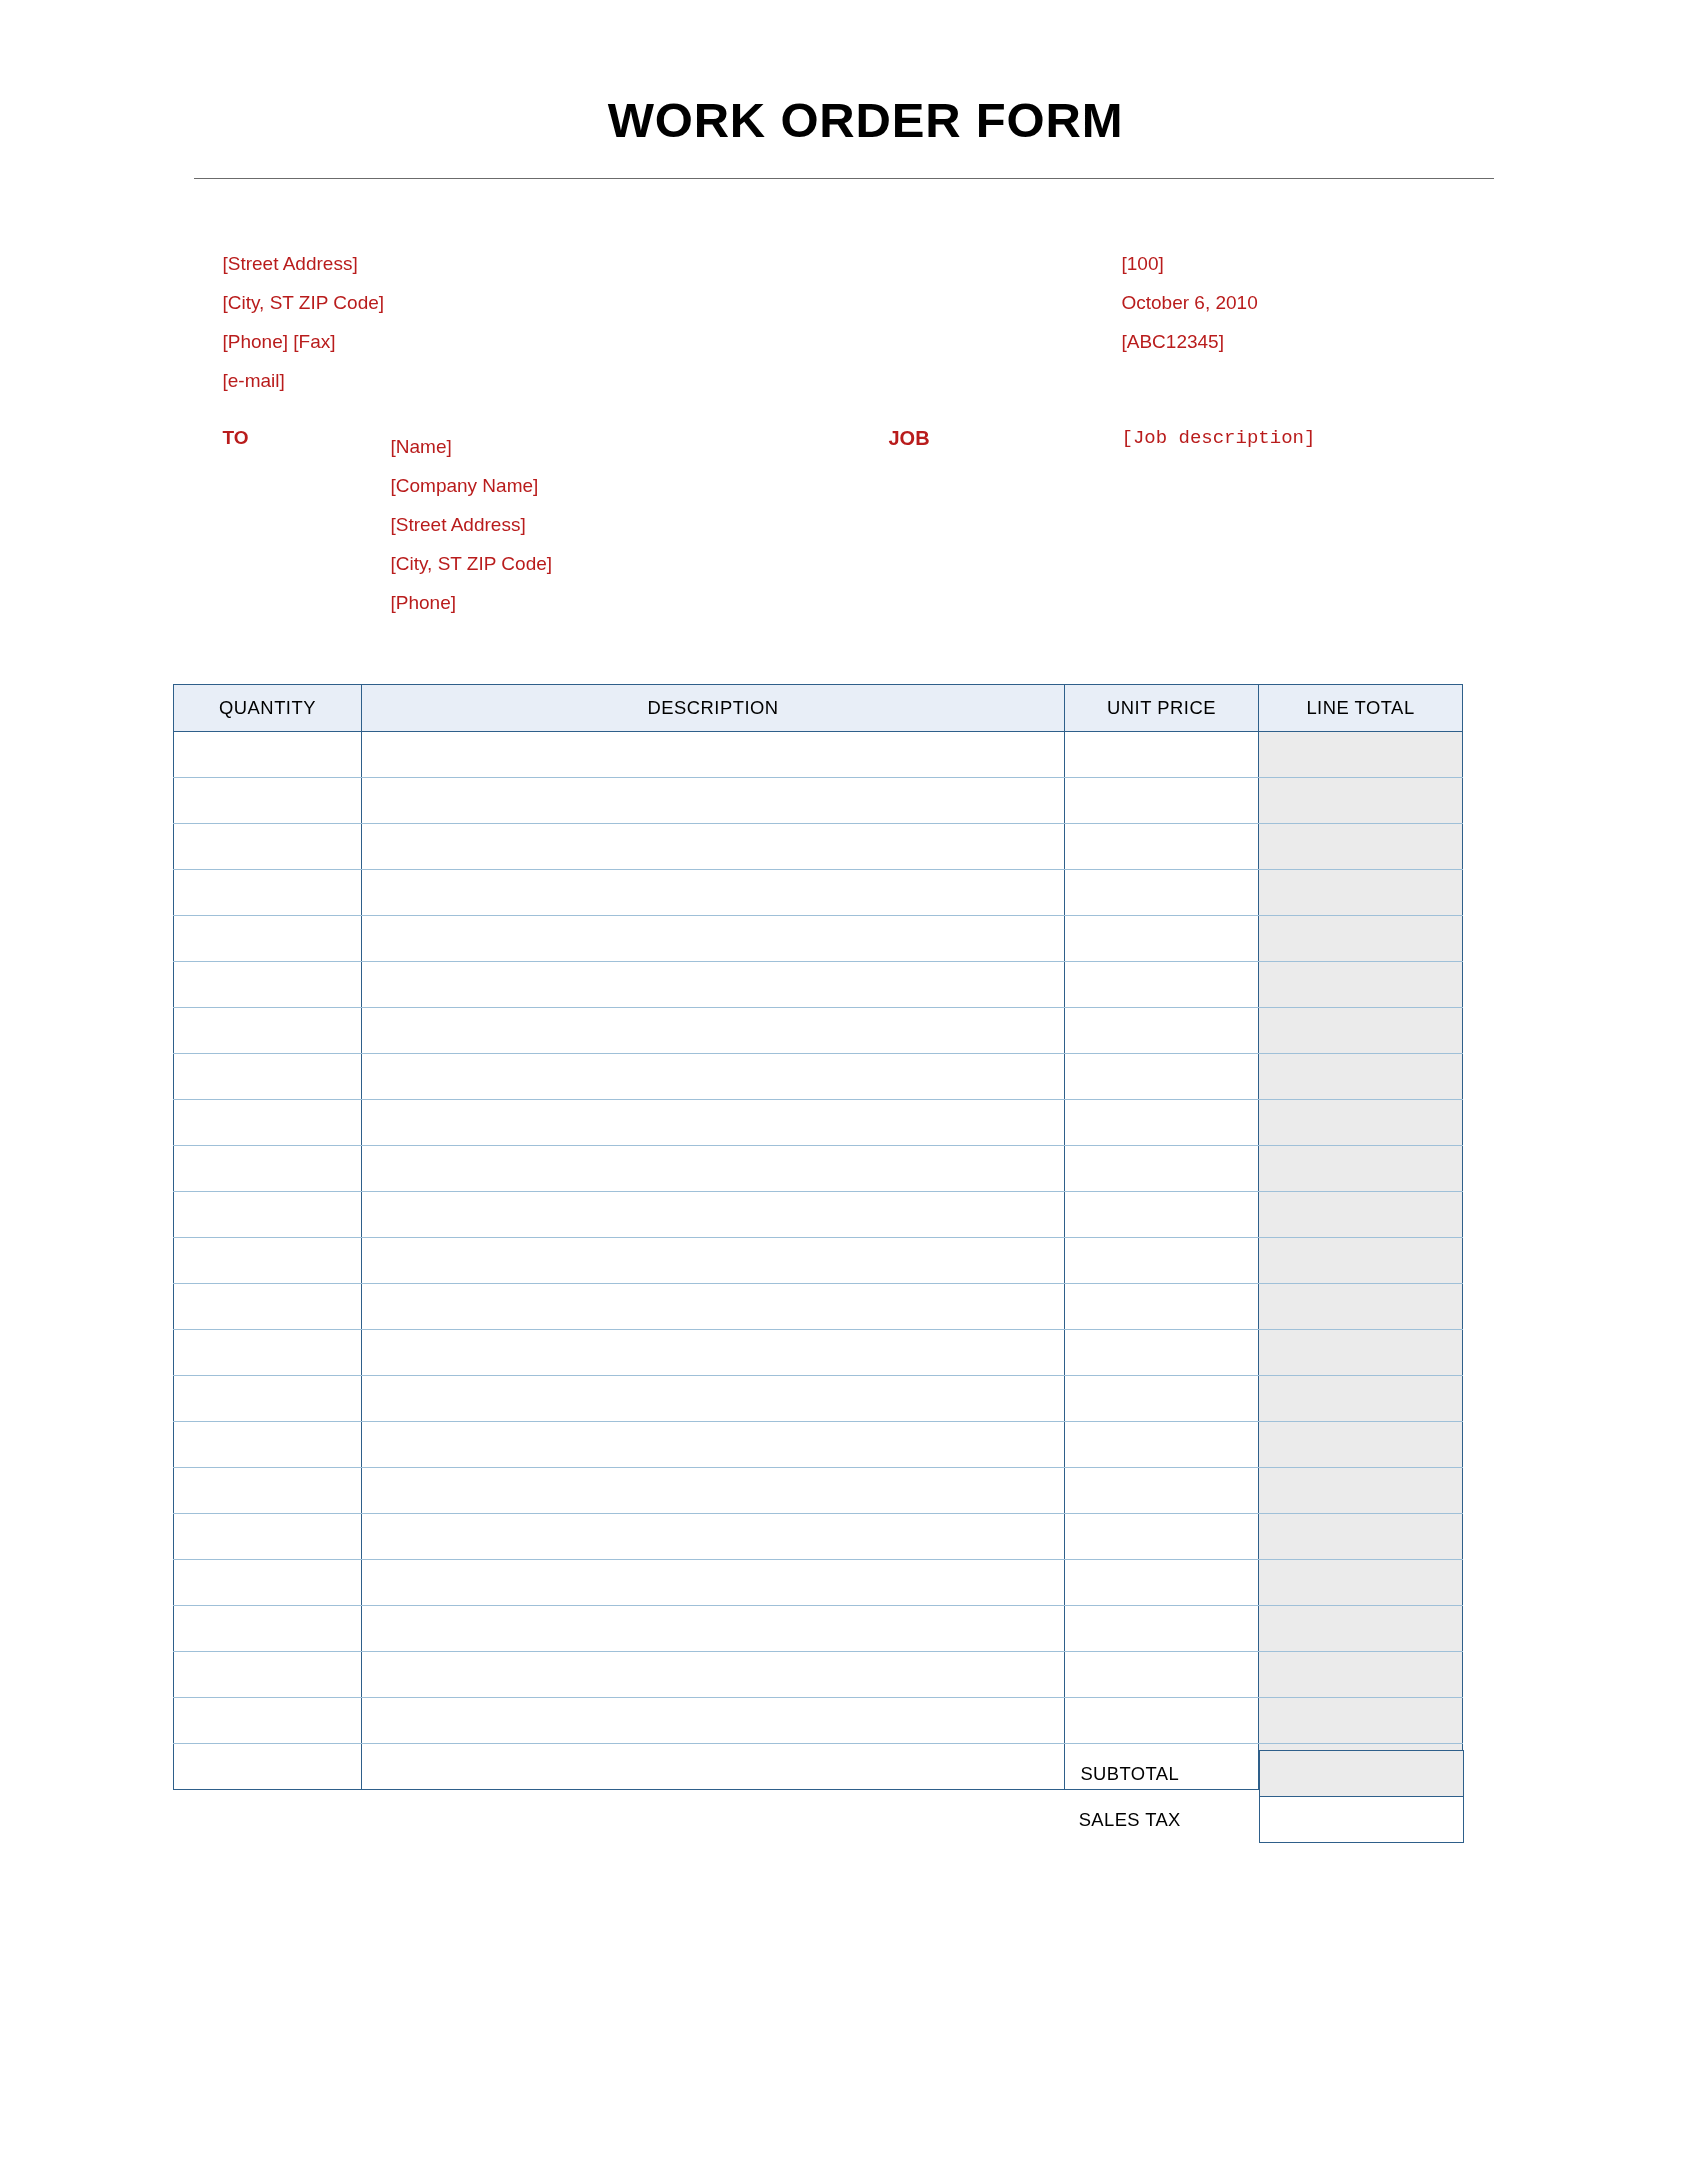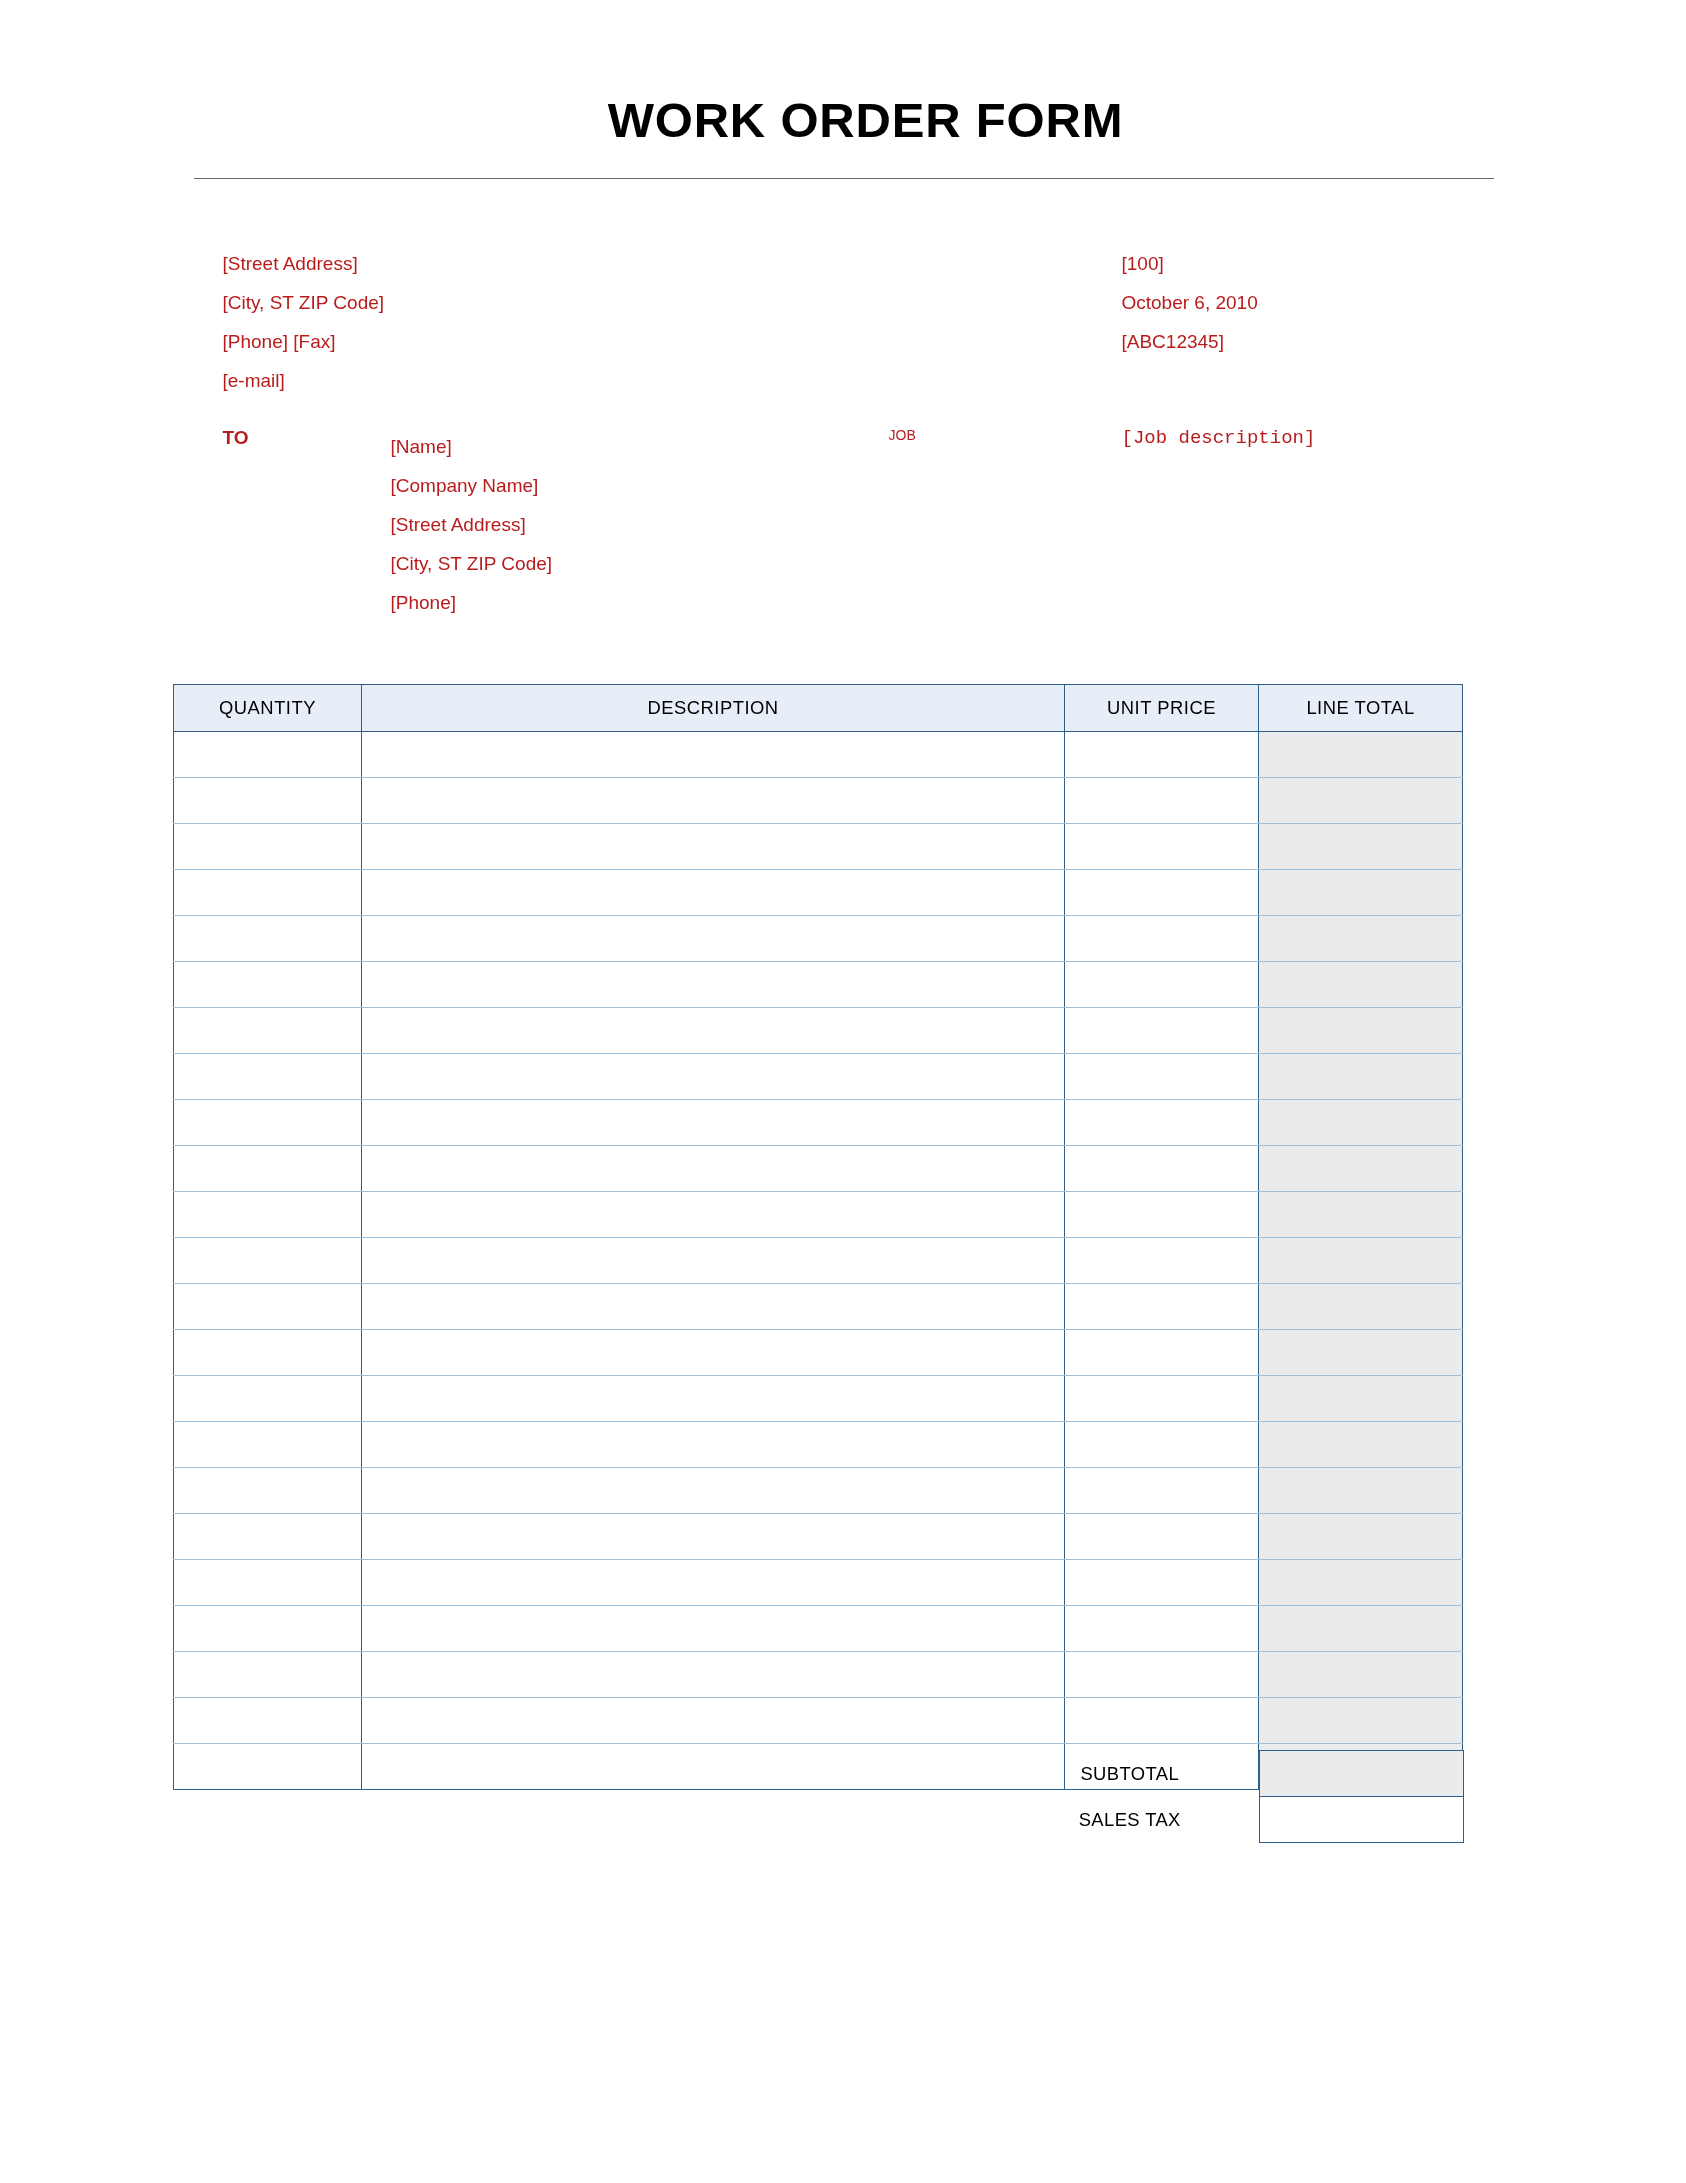--- a/index.html
+++ b/index.html
@@ -79,22 +79,22 @@
   .to-col {
     position: absolute;
     left: 197px;
     top: 248px;
     line-height: 39px;
   }
   .job-label {
     position: absolute;
     left: 695px;
     top: 248px;
-    font-weight: normal;
-    font-size: 14px;
+    font-weight: bold;
+    font-size: 20px;
   }
   .job-value {
     position: absolute;
     left: 928px;
     top: 248px;
     font-family: Liberation Mono, monospace;
   }
 
   
   .table-wrap {

